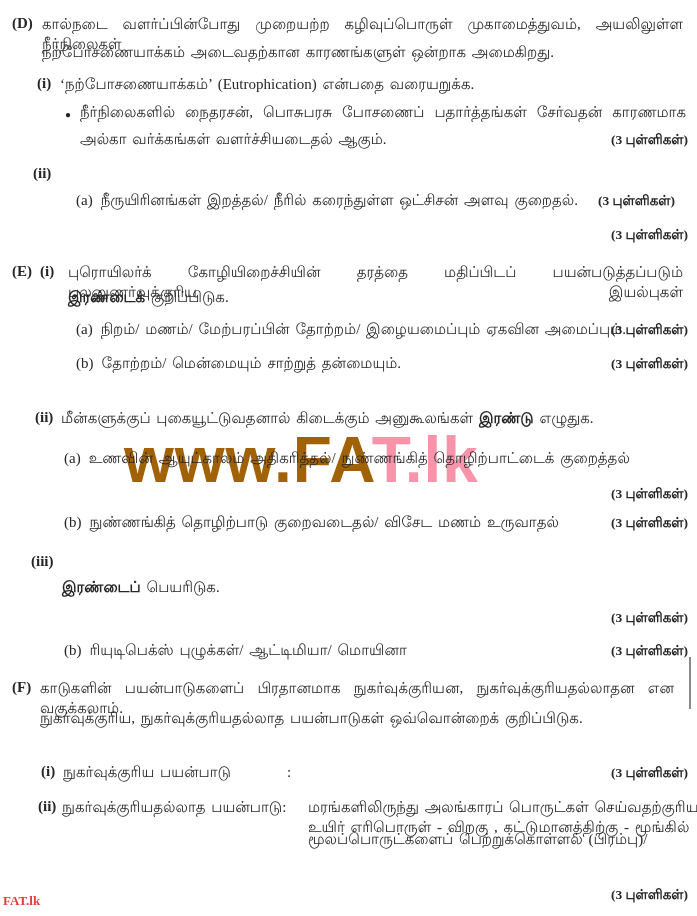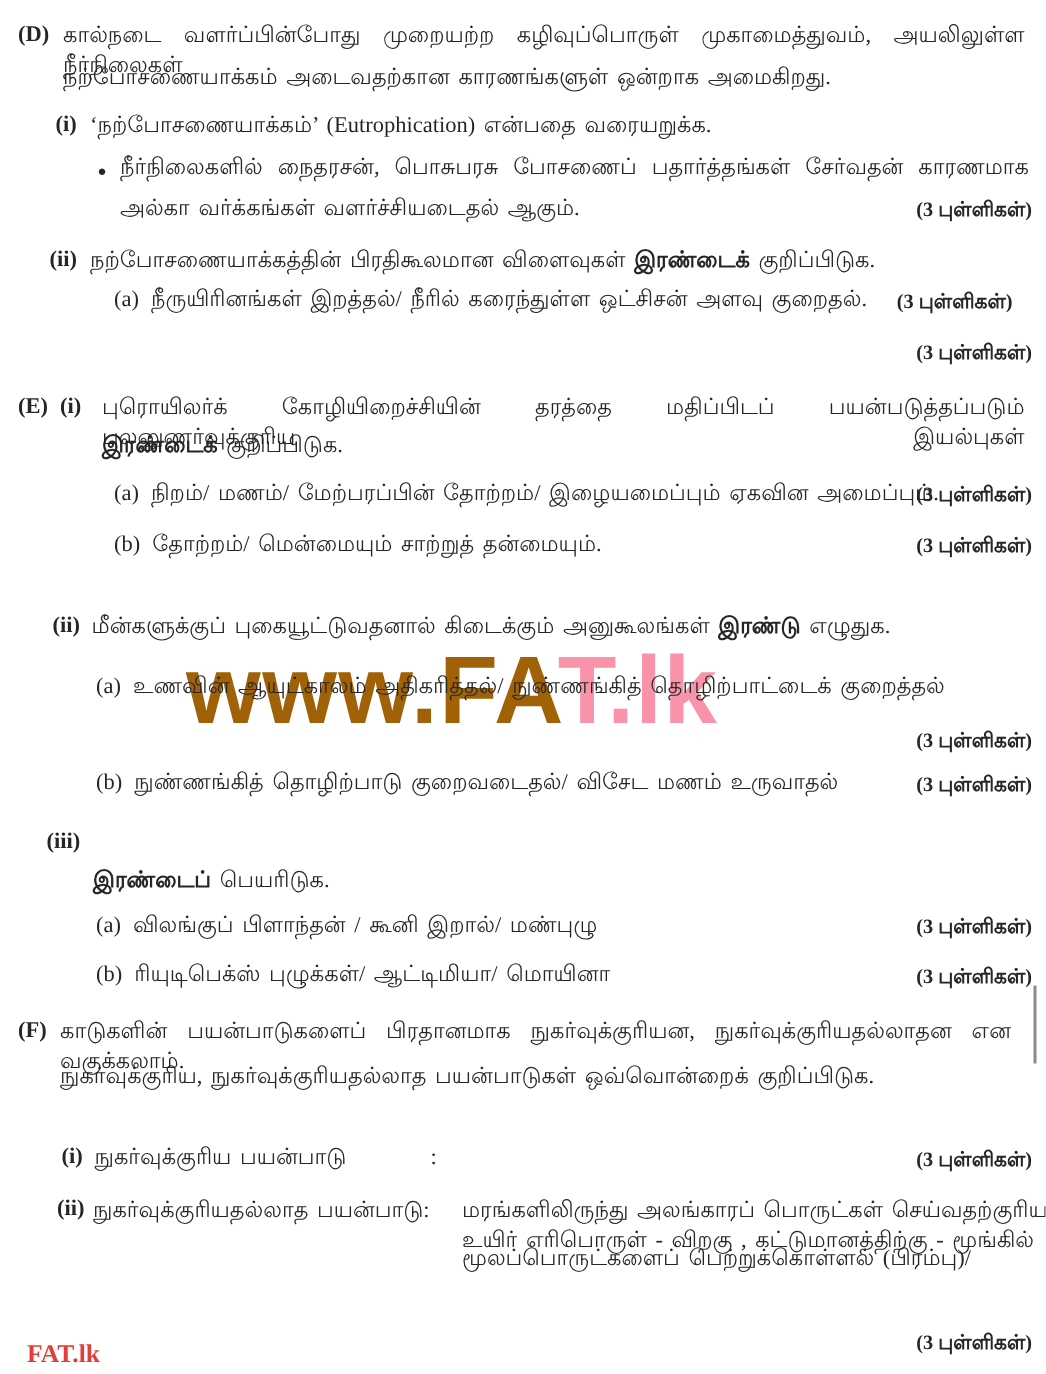--- a/index.html
+++ b/index.html
@@ -52,23 +52,23 @@
     font-weight:bold;
     letter-spacing:1px;
     line-height:64px;
     z-index:1;
     user-select:none;
   }
   .wm1{color:#a16207;}
   .wm2{color:#f893aa;}
   .footer-logo{
     position:absolute;
-    top:893px;left:18px;
+    top:893px;left:3px;
     font-family:"Liberation Serif","DejaVu Serif",serif;
-    font-size:17px;
+    font-size:13px;
     font-weight:bold;
     color:#e23d38;
     z-index:2;
   }
   .vline{
     position:absolute;
     left:689px;top:657px;
     width:1.5px;height:52px;
     background:#8a8a8a;
     z-index:2;
@@ -89,21 +89,20 @@
 
   <div class="ln lbl" style="top:73px;left:37px;">(i)</div>
   <div class="ln" style="top:74px;left:60px;">‘நற்போசணையாக்கம்’ (Eutrophication) என்பதை  வரையறுக்க.</div>
 
   <div class="bullet" style="top:108px;left:65px;">●</div>
   <div class="ln just" style="top:102px;left:80px;width:606px;">நீர்நிலைகளில் நைதரசன், பொசுபரசு போசணைப் பதார்த்தங்கள் சேர்வதன் காரணமாக</div>
   <div class="ln" style="top:129px;left:80px;">அல்கா வர்க்கங்கள் வளர்ச்சியடைதல் ஆகும்.</div>
   <div class="marks" style="top:130px;">(3 புள்ளிகள்)</div>
 
   <div class="ln lbl" style="top:163px;left:33px;">(ii)</div>
-  <div class="ln" style="top:164px;left:60px;"><span>நற்போசணையாக்கத்தின் பிரதிகூலமான விளைவுகள் </span><span class="b">இரண்டைக்</span><span> குறிப்பிடுக.</span></div>
 
   <div class="ln" style="top:190px;left:76px;"><span class="itemlbl">(a)</span><span>நீருயிரினங்கள் இறத்தல்/ நீரில் கரைந்துள்ள ஒட்சிசன் அளவு குறைதல்.</span></div>
   <div class="marks inset" style="top:191px;">(3 புள்ளிகள்)</div>
 
   <div class="marks" style="top:225px;">(3 புள்ளிகள்)</div>
 
   <div class="ln lbl" style="top:261px;left:12px;">(E)</div>
   <div class="ln lbl" style="top:261px;left:40px;">(i)</div>
   <div class="ln" style="top:287px;left:68px;"><span class="b">இரண்டைக்</span><span> குறிப்பிடுக.</span></div>
   <div class="ln just" style="top:262px;left:68px;width:615px;">புரொயிலர்க் கோழியிறைச்சியின் தரத்தை மதிப்பிடப் பயன்படுத்தப்படும் புலனுணர்வுக்குரிய இயல்புகள்</div>
@@ -119,21 +118,20 @@
 
   <div class="ln" style="top:448px;left:64px;text-align:right;"><span class="itemlbl">(a)</span><span>உணவின் ஆயுட்காலம் அதிகரித்தல்/ நுண்ணங்கித் தொழிற்பாட்டைக் குறைத்தல்</span></div>
   <div class="marks" style="top:484px;">(3 புள்ளிகள்)</div>
 
   <div class="ln" style="top:512px;left:64px;"><span class="itemlbl">(b)</span><span>நுண்ணங்கித் தொழிற்பாடு குறைவடைதல்/ விசேட மணம் உருவாதல்</span></div>
   <div class="marks" style="top:513px;">(3 புள்ளிகள்)</div>
 
   <div class="ln lbl" style="top:551px;left:31px;">(iii)</div>
   <div class="ln" style="top:577px;left:62px;"><span class="b">இரண்டைப்</span><span> பெயரிடுக.</span></div>
 
-  <div class="ln" style="top:607px;left:64px;"><span class="itemlbl">(a)</span><span>விலங்குப் பிளாந்தன் / கூனி இறால்/ மண்புழு</span></div>
   <div class="marks" style="top:608px;">(3 புள்ளிகள்)</div>
 
   <div class="ln" style="top:640px;left:64px;"><span class="itemlbl">(b)</span><span>ரியுடிபெக்ஸ் புழுக்கள்/ ஆட்டிமியா/ மொயினா</span></div>
   <div class="marks" style="top:641px;">(3 புள்ளிகள்)</div>
 
   <div class="ln lbl" style="top:677px;left:12px;">(F)</div>
   <div class="ln just" style="top:678px;left:40px;width:634px;">காடுகளின் பயன்பாடுகளைப் பிரதானமாக நுகர்வுக்குரியன, நுகர்வுக்குரியதல்லாதன என வகுக்கலாம்.</div>
   <div class="ln" style="top:708px;left:40px;">நுகர்வுக்குரிய, நுகர்வுக்குரியதல்லாத பயன்பாடுகள் ஒவ்வொன்றைக் குறிப்பிடுக.</div>
 
   <div class="ln lbl" style="top:761px;left:41px;">(i)</div>

